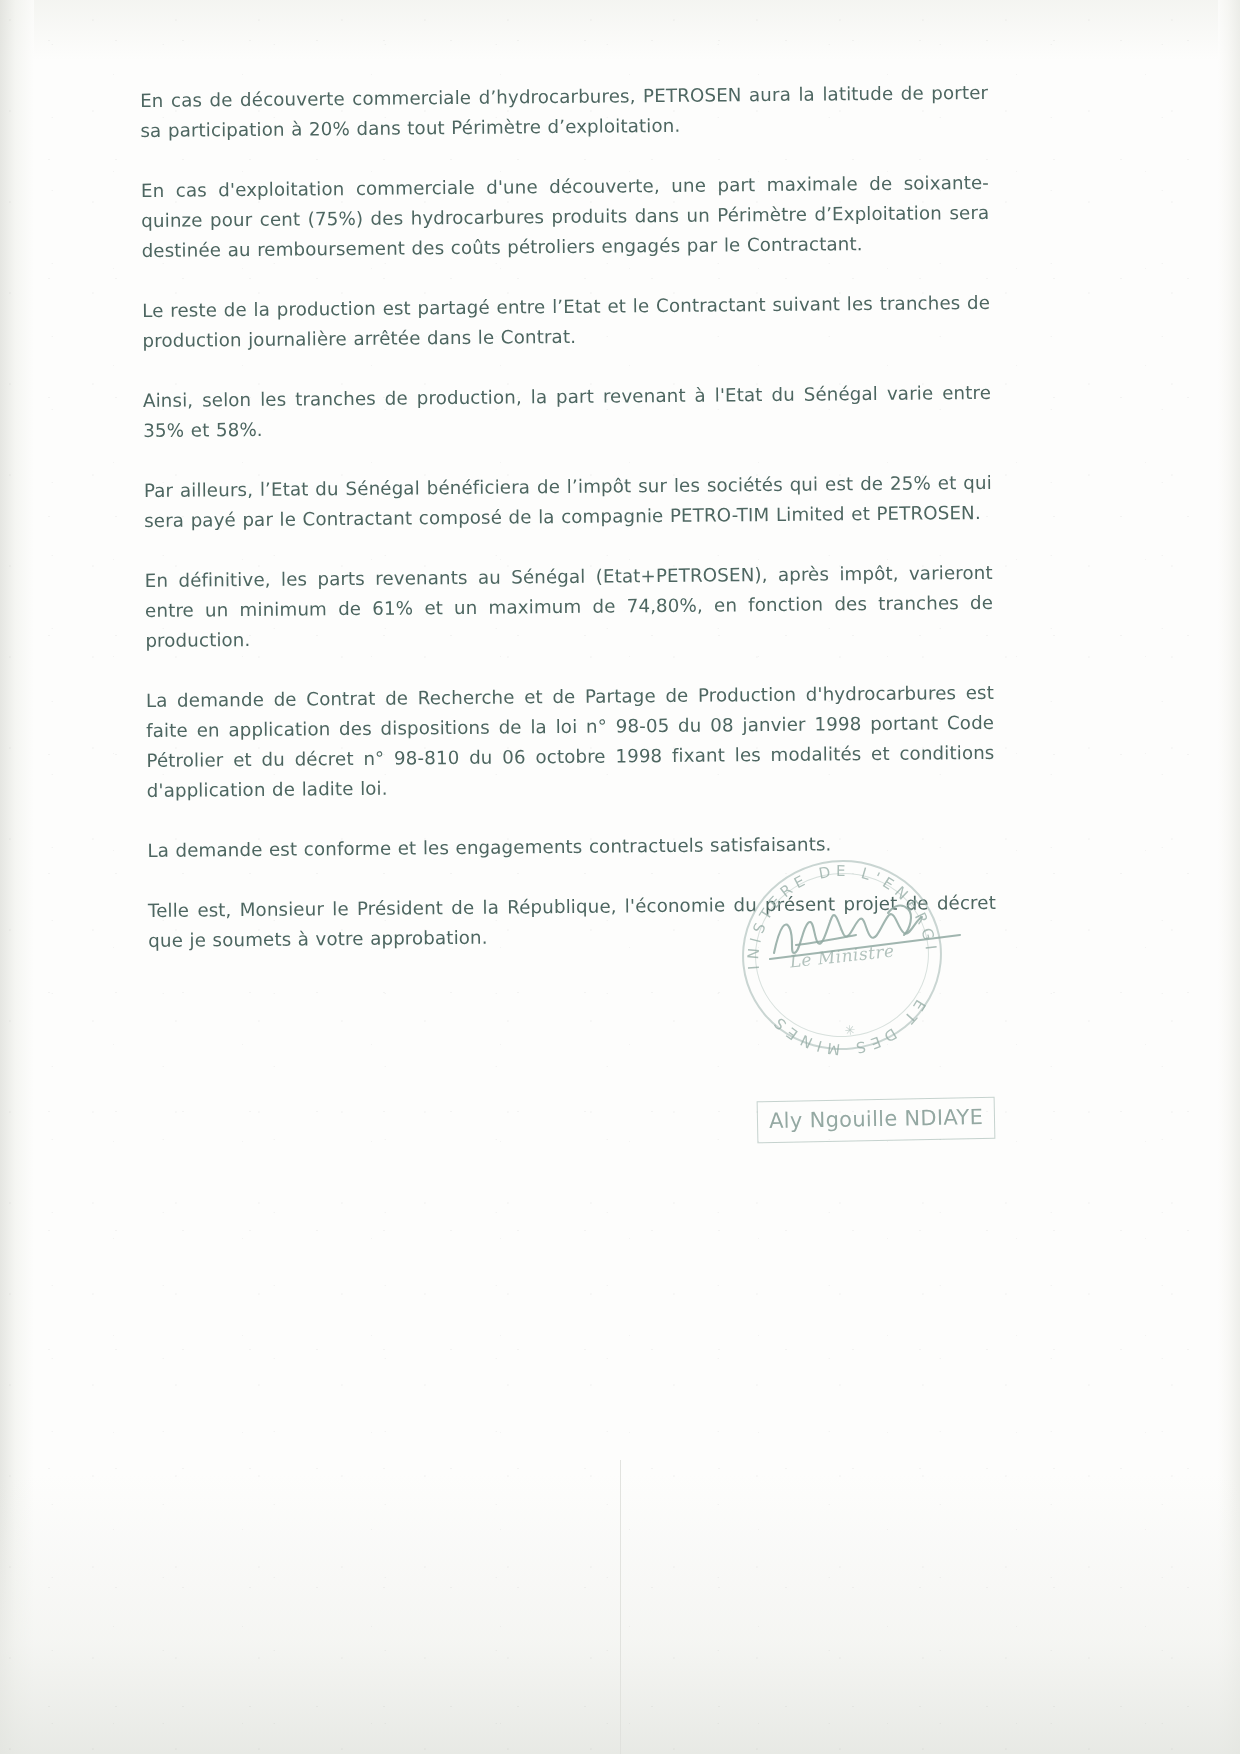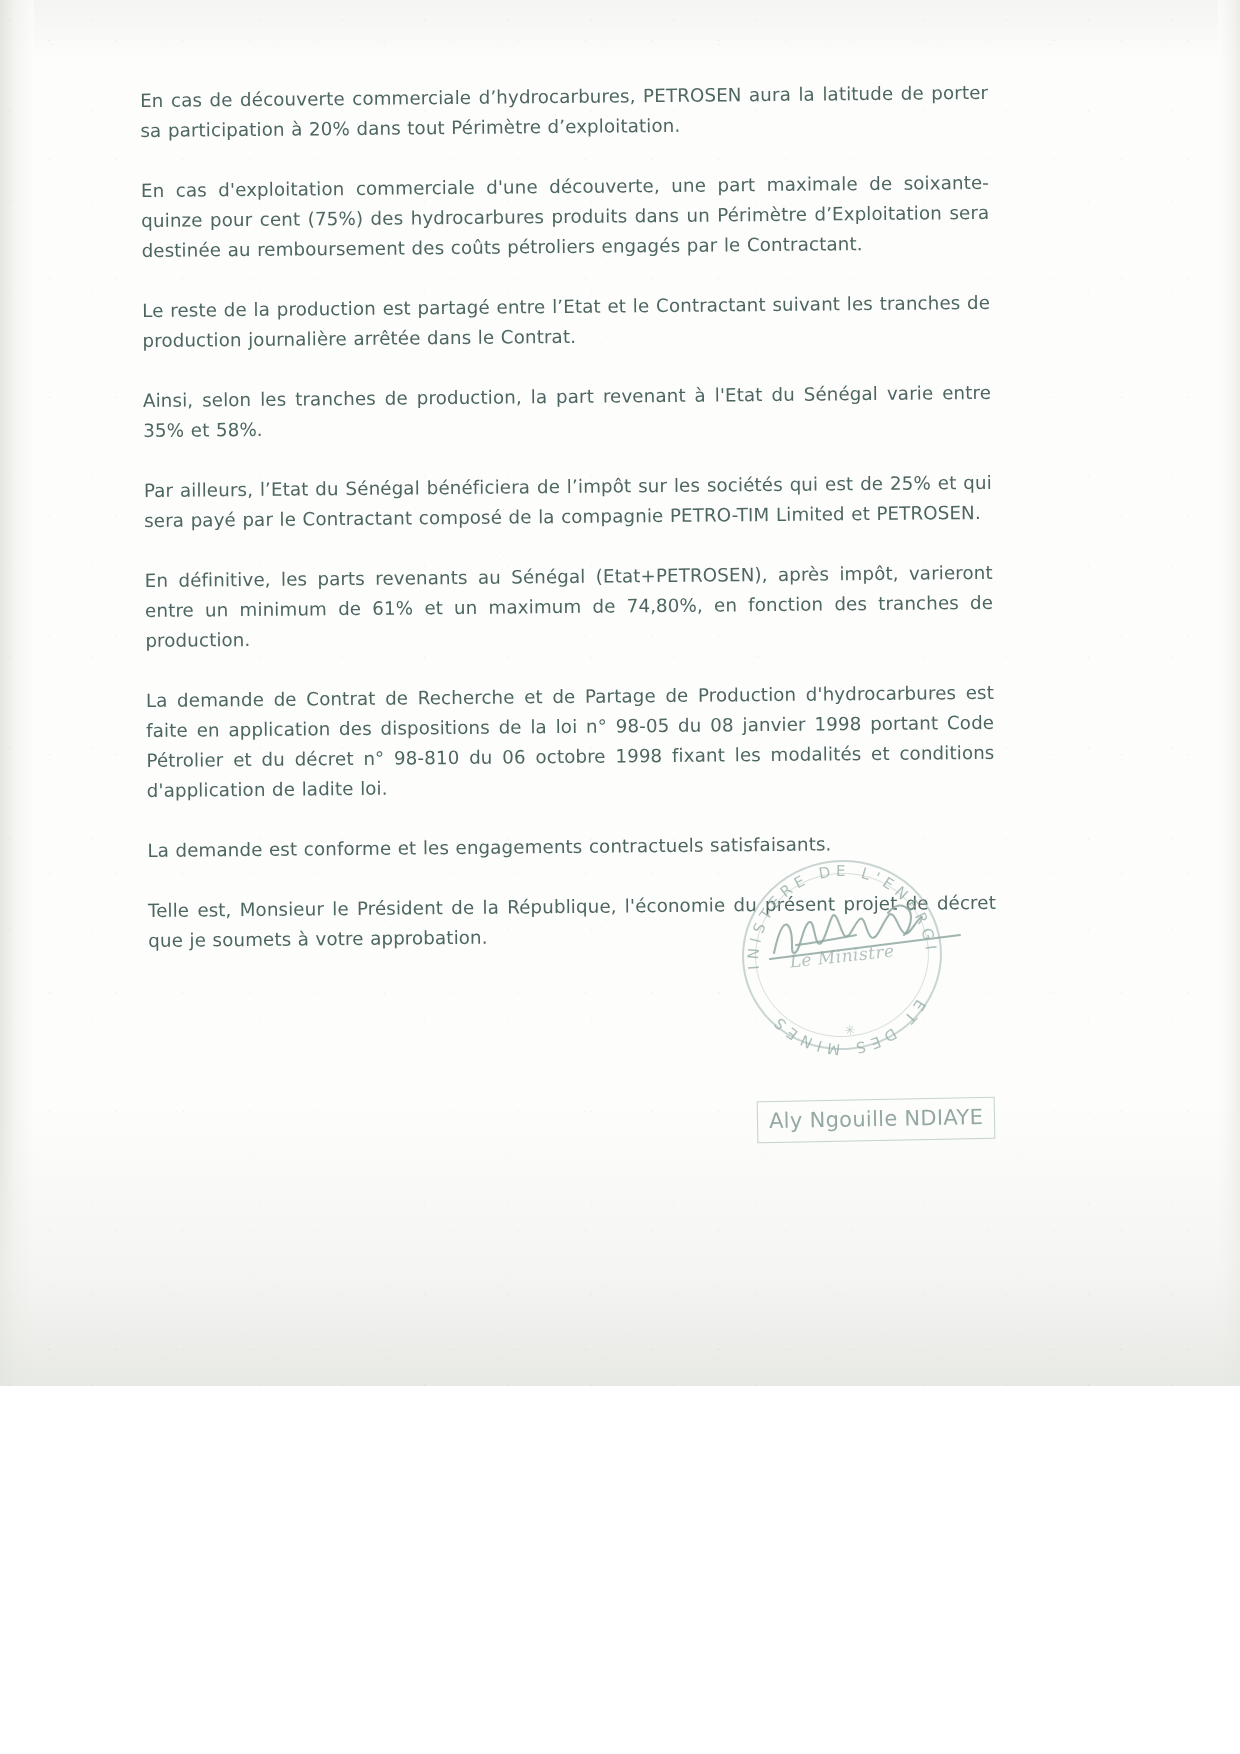--- a/index.html
+++ b/index.html
@@ -6,21 +6,21 @@
     margin: 0;
     padding: 0;
     background: #ffffff;
   }
   body {
     font-family: "DejaVu Sans", sans-serif;
   }
   .page {
     position: relative;
     width: 1240px;
-    height: 1386px;
+    height: 1754px;
     background: #fdfdfc;
     overflow: hidden;
   }
   
   .scan-edge-left {
     position: absolute;
     left: 0; top: 0;
     width: 34px; height: 100%;
     background: linear-gradient(to right, #ddded9 0%, #f2f3ef 45%, #fdfdfc 100%);
     opacity: .75;

